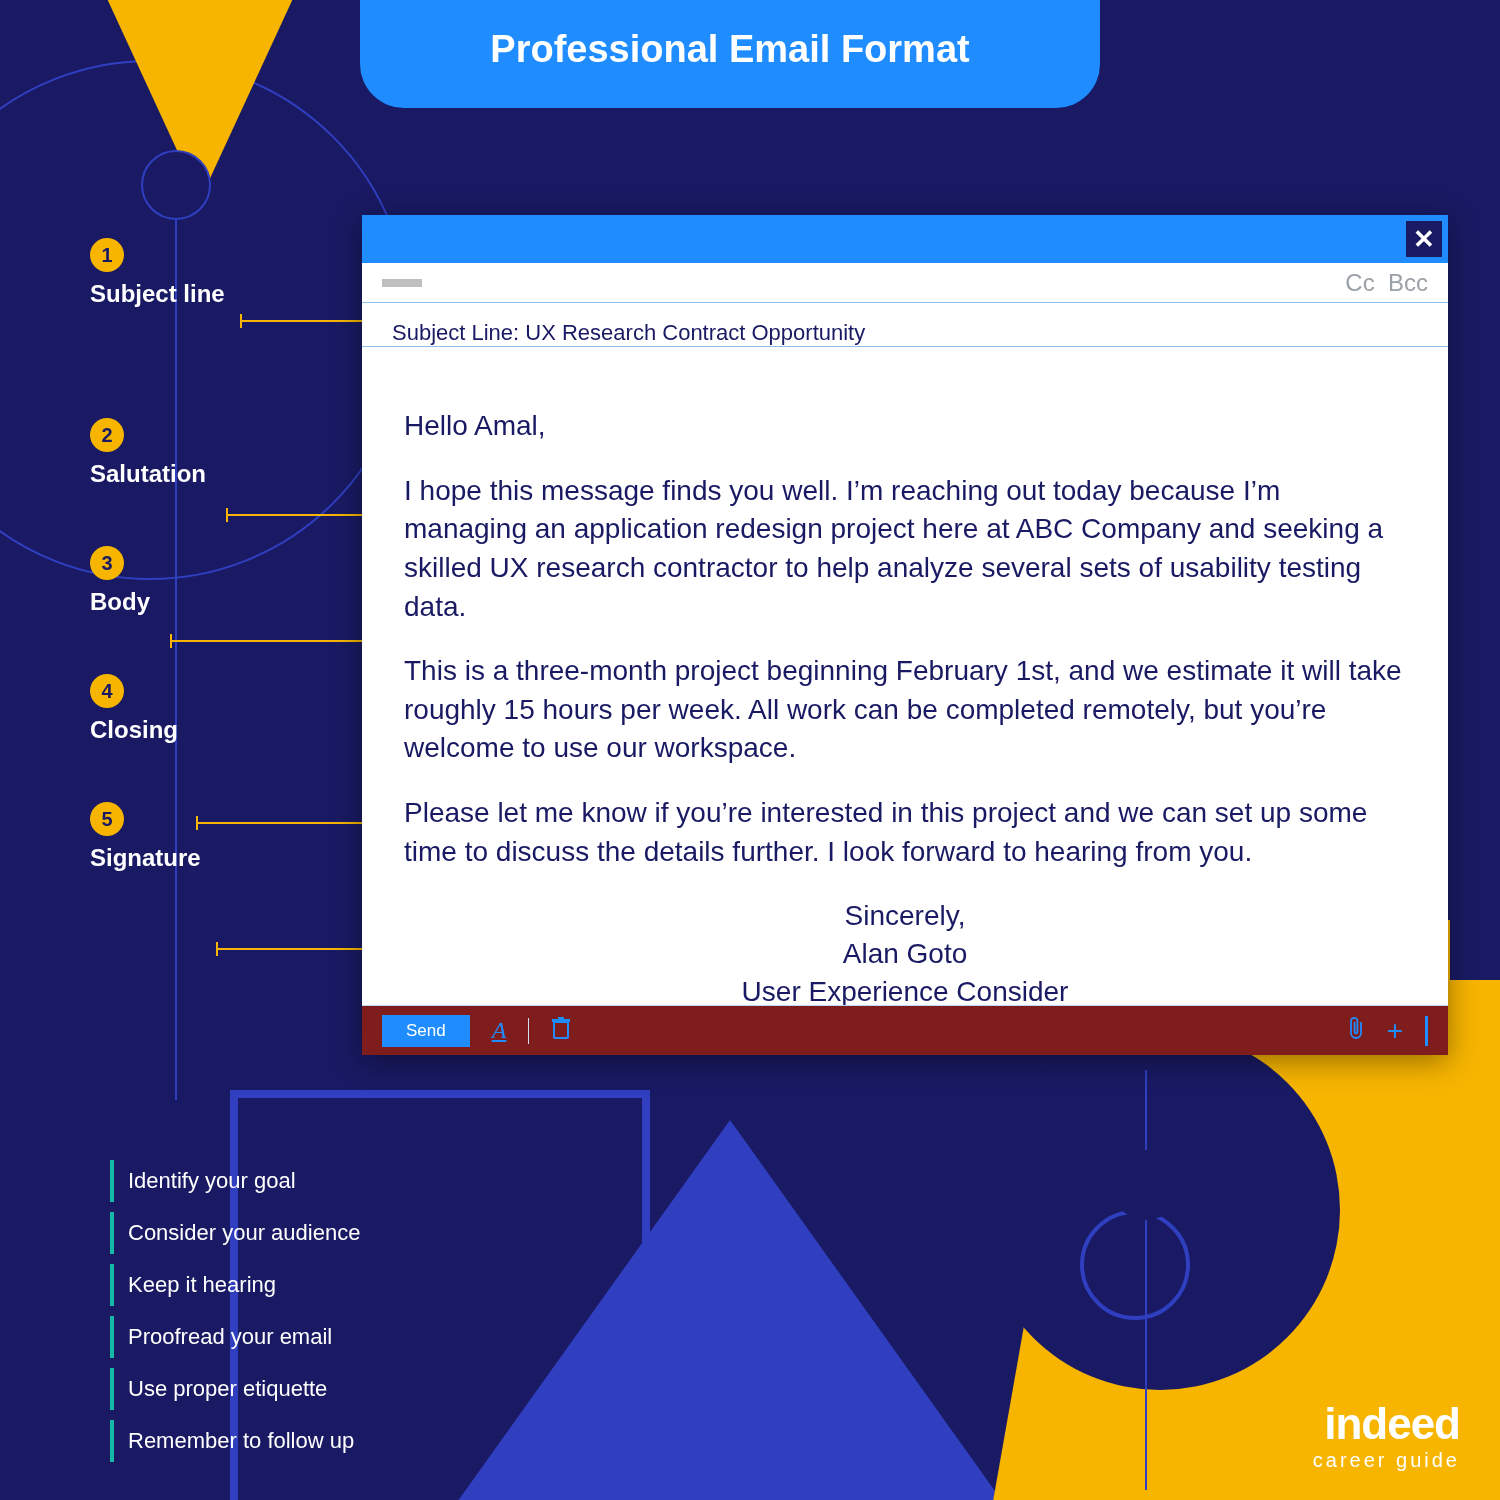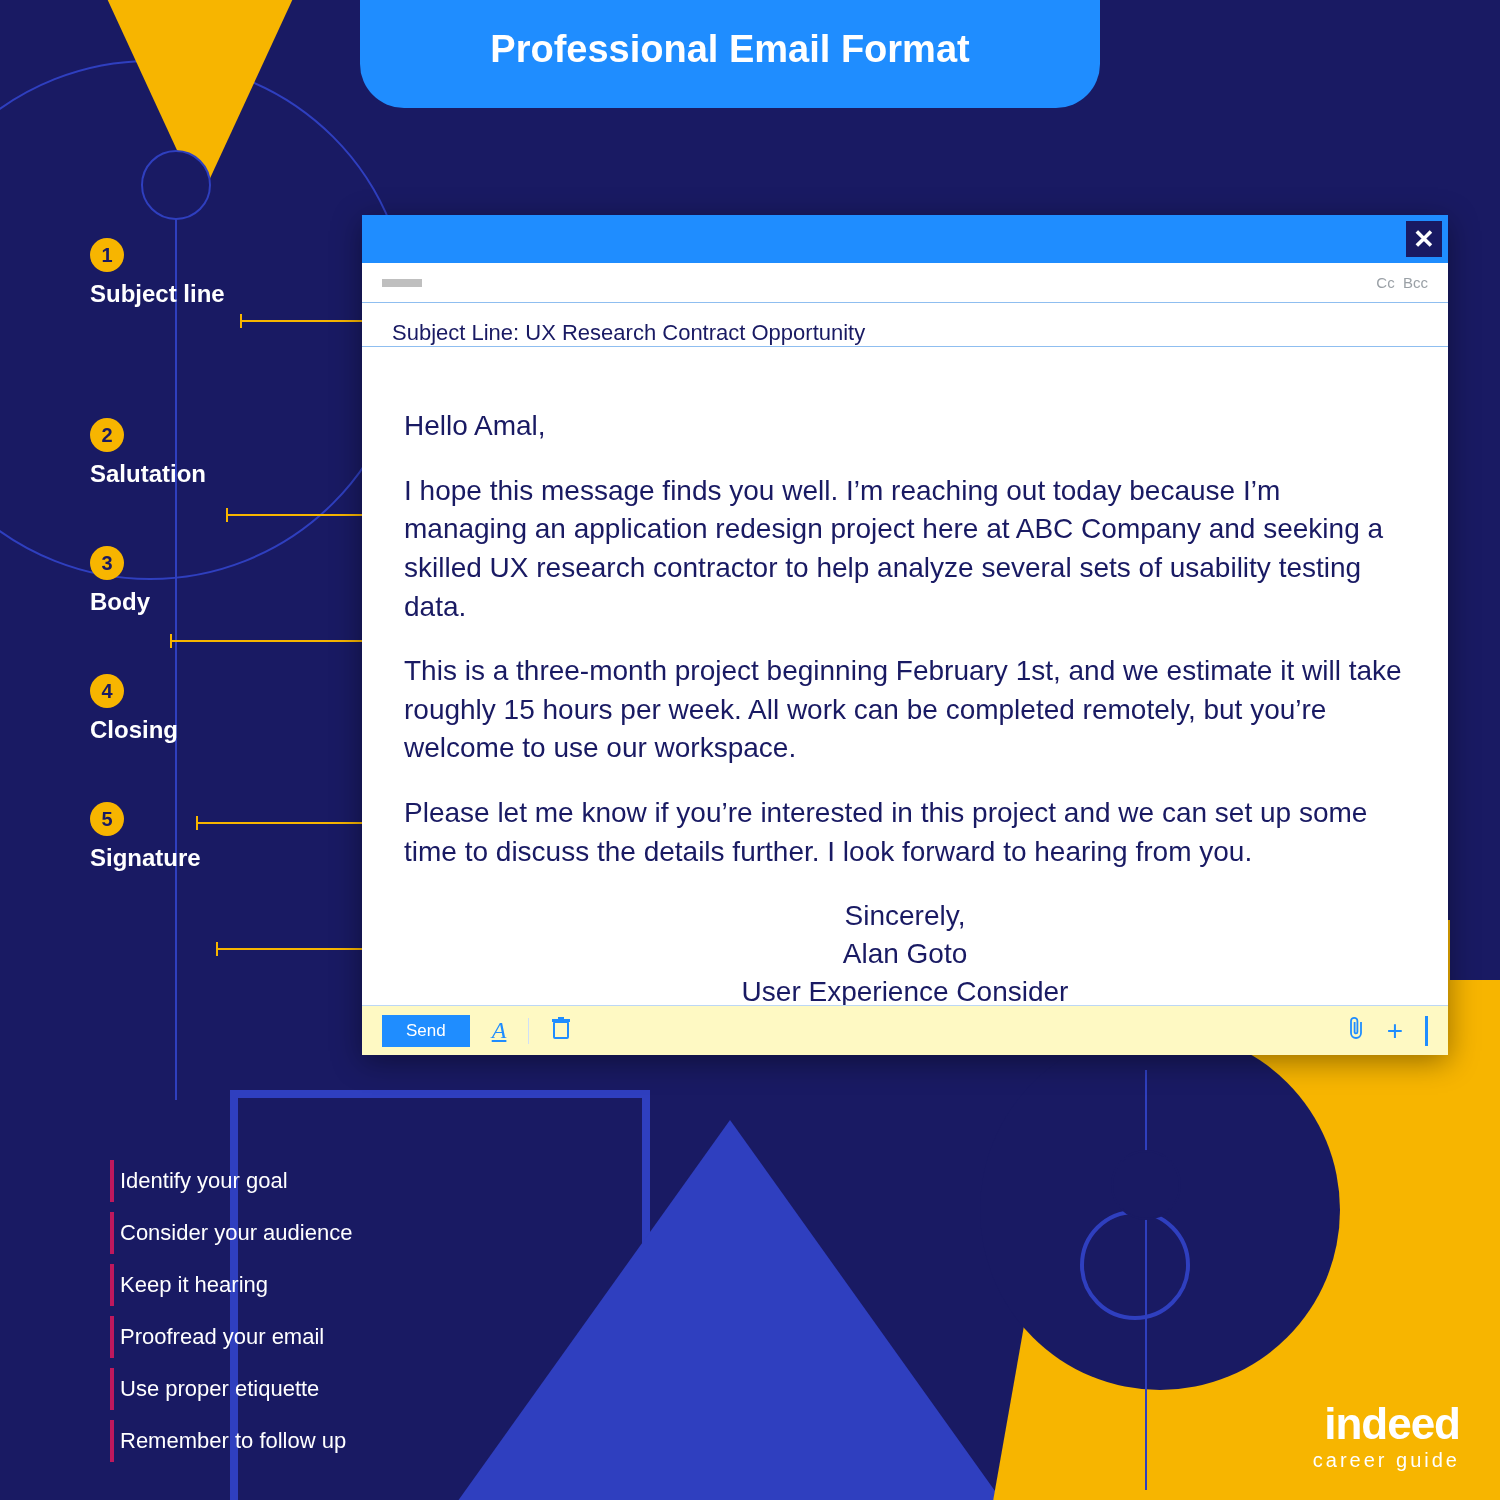--- a/index.html
+++ b/index.html
@@ -85,52 +85,52 @@
     position:absolute; height:2px; background:#f7b500;
   }
   .connector::before, .connector::after{
     content:""; position:absolute; width:2px; height:14px; background:#f7b500; top:-6px;
   }
   .connector::before{ left:0; }
   .connector::after{ right:0; }
 
   
   .tips { position:absolute; left:110px; top:1160px; }
-  .tip { color:#fff; font-size:22px; padding:8px 0 8px 6px; border-left:4px solid #be185d; margin-bottom:10px; }
+  .tip { color:#fff; font-size:22px; padding:8px 0 8px 14px; border-left:4px solid #14b8a6; margin-bottom:10px; }
 
   
   .mail-window {
     position:absolute; left:362px; top:215px; width:1086px; height:840px;
     background:#fff; box-shadow:0 6px 28px rgba(0,0,0,.4);
   }
   .mail-titlebar { height:48px; background:#1f8dff; position:relative; }
   .mail-close {
     position:absolute; right:6px; top:6px; width:36px; height:36px;
     background:#191a63; color:#fff; font-size:26px; font-weight:700;
     display:flex; align-items:center; justify-content:center;
   }
   .mail-to {
     height:40px; border-bottom:1px solid #8fbef0; padding:11px 20px;
     display:flex; align-items:center; justify-content:space-between;
-    color:#888; font-size:15px;
+    color:#888; font-size:24px;
   }
   .to-dash{ width:40px; height:8px; background:#bfbfbf;}
   .cc{ color:#9aa0a6;}
   .mail-subject {
     height:44px; border-bottom:1px solid #8fbef0; padding:0 30px;
     display:flex; align-items:flex-end; color:#191a63; font-size:22px;
   }
   .mail-body {
     padding:60px 42px 20px 42px; color:#191a63; font-size:28px; line-height:1.38;
   }
   .mail-body .para{ margin-bottom:26px; }
   .mail-body .sig-line{ line-height:1.35;text-align:center; }
   .mail-toolbar {
     position:absolute; left:0; right:0; bottom:0; height:50px; padding:0 20px;
-    border-top:1px solid #bcd7f5; background:#fef9c3;
+    border-top:1px solid #bcd7f5; background:#7f1d1d;
     display:flex; align-items:center; gap:22px;
   }
   .send-btn{
     background:#1f8dff; color:#fff; height:32px; padding:0 24px; font-size:17px;
     display:flex; align-items:center;
   }
   .tb-icon{ color:#1f8dff; font-size:22px; }
   .tb-font{ font-style:italic; font-family:serif; text-decoration:underline; font-size:24px; color:#1f8dff;}
   .tb-div{ width:1px; height:26px; background:#cfe0f7;}
   .tb-spacer{ flex:1; }

